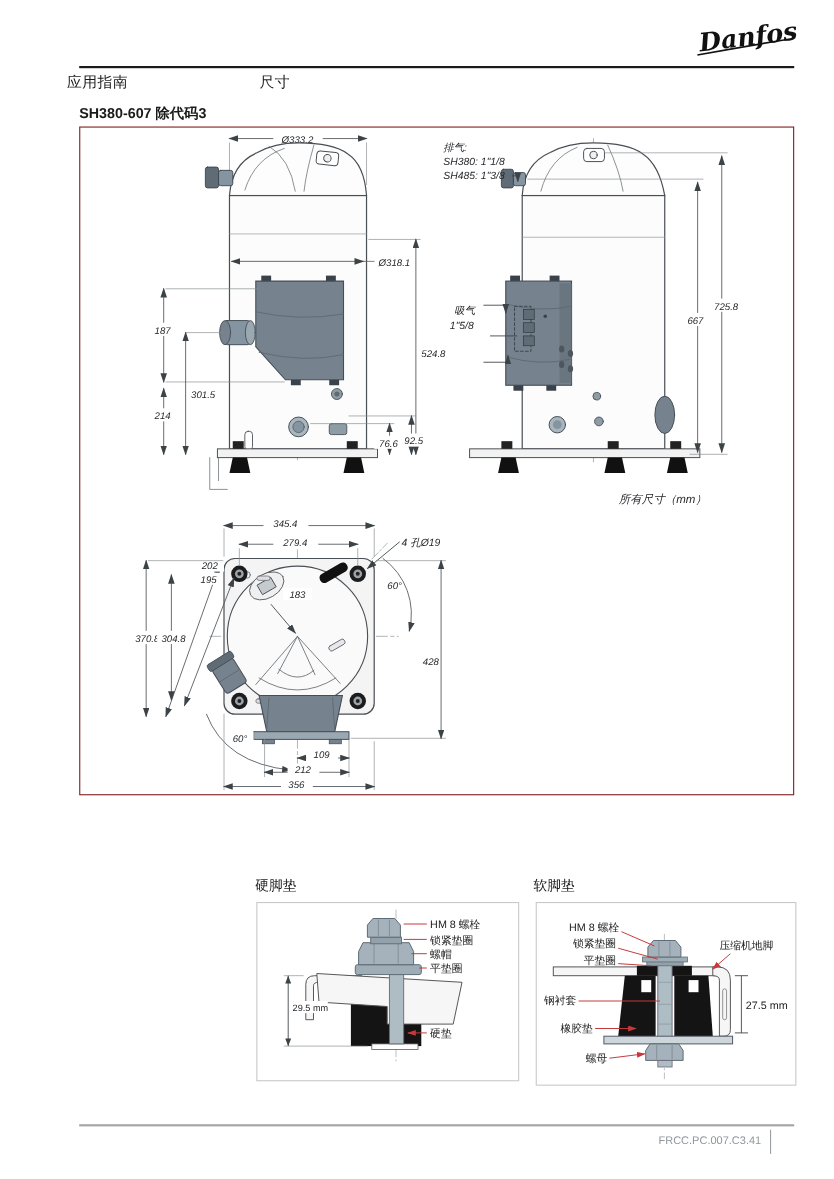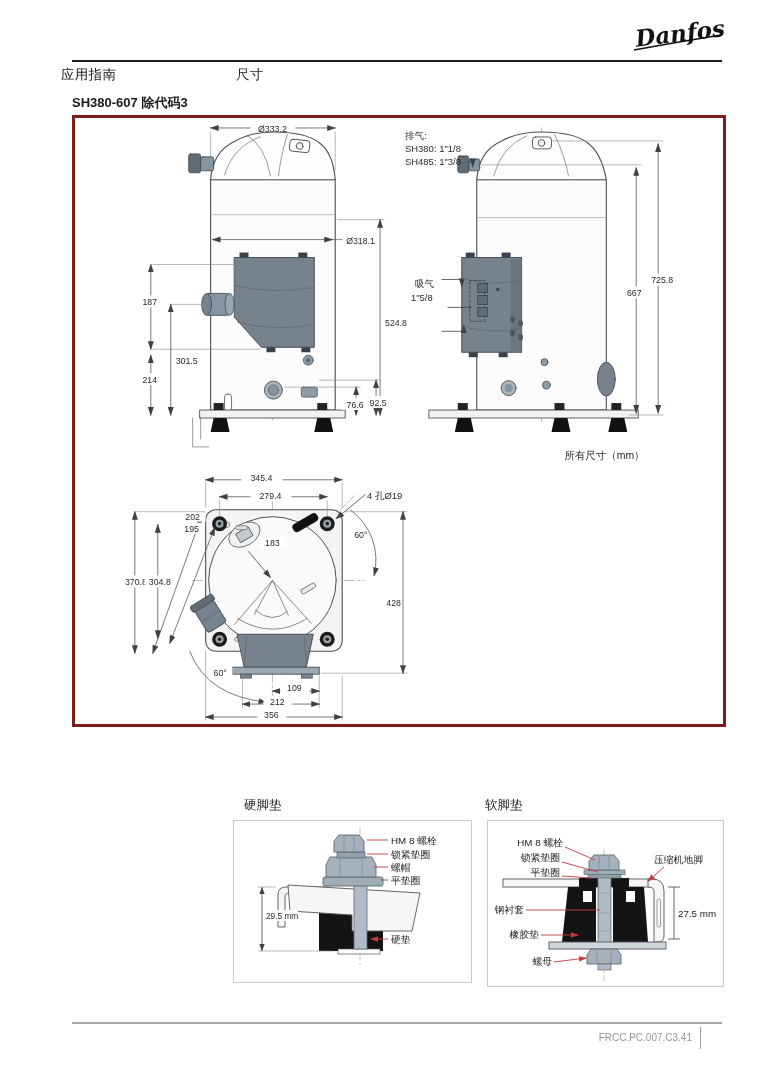--- a/index.html
+++ b/index.html
@@ -5,21 +5,21 @@
   html,body{margin:0;padding:0;}
   body{
     width:758px;height:1072px;position:relative;background:#ffffff;
     font-family:"Liberation Sans","DejaVu Sans",sans-serif;color:#1a1a1a;
     overflow:hidden;
   }
   .abs{position:absolute;}
   .hdr-rule{left:72px;right:36px;top:60px;height:2px;background:#1a1a1a;}
   .hdr-label{top:66px;font-size:13.5px;letter-spacing:.3px;}
   .doc-title{left:72px;top:94px;font-size:13px;font-weight:bold;}
-  .draw-box{left:72px;top:115px;width:648px;height:606px;border:3px solid #7f1d1d;background:#fff;}
+  .draw-box{left:72px;top:115px;width:648px;height:606px;border:1px solid #7f1d1d;background:#fff;font-style:italic;}
   .mount-title{top:797px;font-size:12.5px;}
   .mount-box{top:820px;border:1px solid #c9c9c9;background:#fff;}
   .ftr-rule{left:72px;right:36px;top:1022px;height:2px;background:#a6a6a6;}
   .ftr-ref{top:1032px;right:66px;font-size:10px;color:#8e979c;}
   .ftr-div{top:1027px;left:700px;width:1px;height:22px;background:#9aa0a4;}
   .ftr-page{top:1090px;left:707px;font-size:15px;font-weight:bold;color:#0f172a;}
   svg text{font-family:"Liberation Sans","DejaVu Sans",sans-serif;}
   .dim{font-size:8.8px;fill:#26292c;}
   .cjk{font-size:9.5px;fill:#26292c;}
   .note{font-size:10.5px;fill:#26292c;}
@@ -329,21 +329,21 @@
     <line x1="168" y1="588" x2="245" y2="588" stroke="#55585c" stroke-width="0.8" marker-start="url(#am)" marker-end="url(#am)"></line>
     <rect x="189" y="580" width="29" height="11" fill="#fff"></rect>
     <text class="dim" x="203" y="589" text-anchor="middle">212</text>
     <line x1="131" y1="601" x2="268" y2="601" stroke="#55585c" stroke-width="0.8" marker-start="url(#am)" marker-end="url(#am)"></line>
     <rect x="183" y="593" width="29" height="11" fill="#fff"></rect>
     <text class="dim" x="197" y="602" text-anchor="middle">356</text>
   </g>
 </svg>
 </div>
 
-<div class="abs mount-title" style="left:244px;">硬脚垫</div>
+<div class="abs mount-title" style="left:232px;">硬脚垫</div>
 <div class="abs mount-box" style="left:233px;width:237px;height:161px;">
 <svg width="237" height="161" viewBox="0 0 237 161">
   <defs>
     <marker id="rm" markerWidth="8" markerHeight="7" refX="7" refY="2.7" orient="auto-start-reverse" markerUnits="userSpaceOnUse">
       <path d="M0,0L8,2.7L0,5.4Z" fill="#c5393c"></path>
     </marker>
   </defs>
   <line x1="126" y1="6" x2="126" y2="144" stroke="#9aa0a4" stroke-width="0.6" stroke-dasharray="8 2 2 2"></line>
 
   <rect x="85" y="74" width="64" height="56" fill="#141414"></rect>

